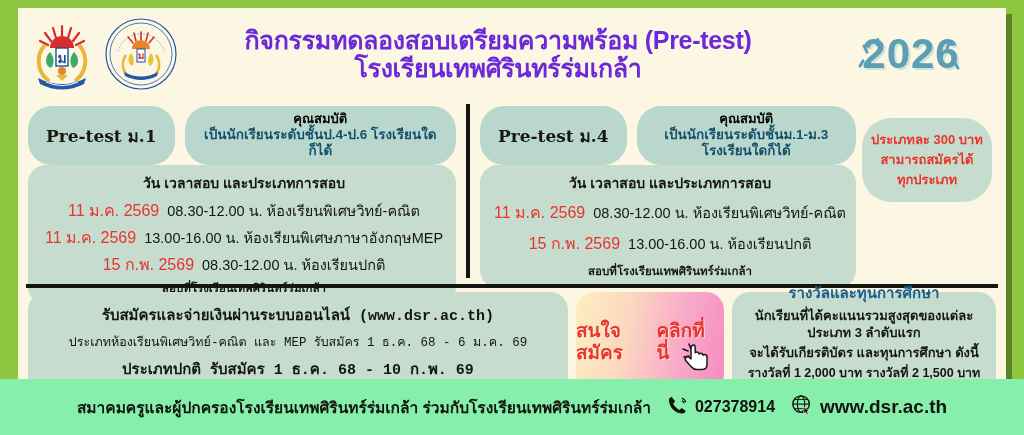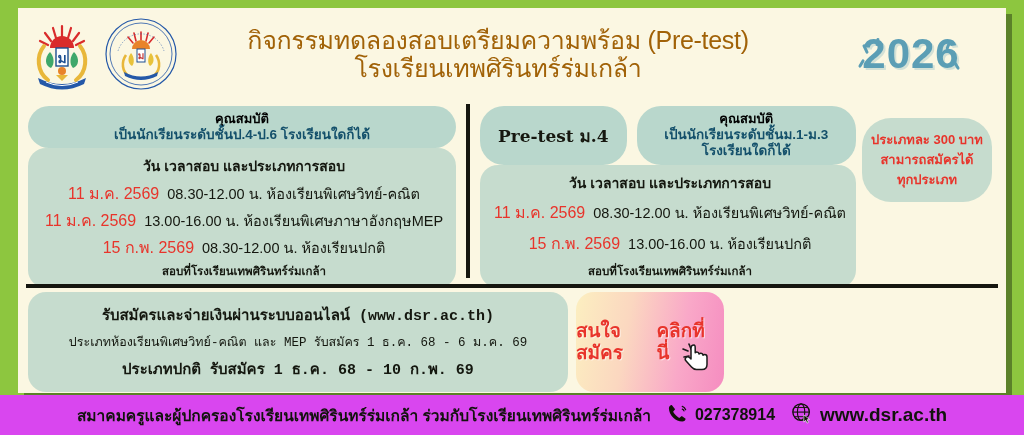--- a/index.html
+++ b/index.html
@@ -35,22 +35,22 @@
     display: flex; align-items: center;
   }
   .logos { display: flex; align-items: center; gap: 6px; padding-left: 8px; }
   .crest { width: 72px; height: 72px; position: relative; }
   .seal  { width: 74px; height: 74px; position: relative; }
   .title-wrap {
     flex: 1; text-align: center; padding-left: 2px;
     display: flex; flex-direction: column; justify-content: center;
   }
   .title-line1, .title-line2 {
-    color: #a16207;
-    font-weight: normal;
+    color: #6d28d9;
+    font-weight: bold;
     letter-spacing: -0.3px;
     line-height: 1.12;
     text-shadow: 0 1px 0 rgba(255,255,255,0.35);
   }
   .title-line1 { font-size: 25px; }
   .title-line2 { font-size: 25px; }
   .year-badge {
     width: 190px; text-align: center;
     position: relative;
   }
@@ -155,22 +155,22 @@
     padding: 6px 10px; text-align: center;
     display: flex; flex-direction: column; justify-content: center; gap: 2px;
   }
   .prize-head { font-size: 15px; font-weight: bold; color: #1B5E8A; }
   .prize-l { font-size: 13px; font-weight: bold; color: #14170F; line-height: 1.35; }
   .prize-amt { font-size: 12.5px; font-weight: bold; color: #14170F; }
 
   
   .footer {
     position: absolute; left: 0; bottom: 0;
-    width: 1024px; height: 40px;
-    background: #d946ef;
+    width: 1024px; height: 56px;
+    background: #86efac;
     display: flex; align-items: center; justify-content: center; gap: 16px;
   }
   .foot-text { font-size: 15.5px; font-weight: bold; color: #12130D; }
   .foot-item { display: flex; align-items: center; gap: 7px; }
   .foot-val { font-size: 16px; font-weight: bold; color: #12130D; }
   .foot-url { font-size: 19px; font-weight: bold; color: #12130D; }
 </style>
 </head>
 <body>
 
@@ -252,20 +252,21 @@
         <span class="spark" style="left:44px;bottom:10px;width:3px;height:9px;transform:rotate(30deg);"></span>
         <span class="spark" style="right:48px;bottom:8px;width:3px;height:9px;transform:rotate(-30deg);"></span>
         <div class="year-text">2026</div>
       </div>
     </div>
 
     <div class="mid">
 
       <div class="col col-left">
         <div class="pillrow">
+          <div class="pill-title">Pre-test ม.1</div>
           <div class="pill-qual">
             <div class="qual-head">คุณสมบัติ</div>
             <div class="qual-sub">เป็นนักเรียนระดับชั้นป.4-ป.6 โรงเรียนใดก็ได้</div>
           </div>
         </div>
         <div class="sched">
           <div class="sched-head">วัน เวลาสอบ และประเภทการสอบ</div>
           <div class="sched-row">
             <span class="s-date">11 ม.ค. 2569</span>
             <span class="s-rest">08.30-12.00 น. ห้องเรียนพิเศษวิทย์-คณิต</span>
@@ -335,20 +336,26 @@
             <g stroke="#1B1B1B" stroke-width="1.6" stroke-linecap="round">
               <line x1="7" y1="2" x2="9" y2="7"></line>
               <line x1="1" y1="7" x2="6" y2="9"></line>
               <line x1="2" y1="15" x2="7" y2="14"></line>
             </g>
             <path d="M12 3 C10.3 3 9 4.3 9 6 L9 17 L7.5 15.5 C6.4 14.4 4.8 14.5 3.9 15.5 C3 16.5 3.1 18 4.1 19 L9.5 25 C10.8 26.6 12.4 27.4 14.5 27.4 L20 27.4 C23 27.4 25 25.4 25 22.4 L25 15 C25 13.6 24 12.6 22.7 12.6 C22 12.6 21.4 12.9 21 13.3 C20.9 12.1 19.9 11.2 18.7 11.2 C18 11.2 17.4 11.5 17 11.9 C16.8 10.8 15.9 10 14.8 10 C14.2 10 13.6 10.2 13.2 10.6 L13.2 6 C13.2 4.5 12.9 3 12 3 Z" fill="#FFFFFF" stroke="#1B1B1B" stroke-width="1.5" stroke-linejoin="round"></path>
           </svg>
         </div>
       </div>
 
+      <div class="prize-box">
+        <div class="prize-head">รางวัลและทุนการศึกษา</div>
+        <div class="prize-l">นักเรียนที่ได้คะแนนรวมสูงสุดของแต่ละประเภท 3 ลำดับแรก</div>
+        <div class="prize-l">จะได้รับเกียรติบัตร และทุนการศึกษา ดังนี้</div>
+        <div class="prize-amt">รางวัลที่ 1  2,000 บาท รางวัลที่ 2  1,500 บาท รางวัลที่ 3  1,000 บาท</div>
+      </div>
     </div>
   </div>
 
   <div class="footer">
     <div class="foot-text">สมาคมครูและผู้ปกครองโรงเรียนเทพศิรินทร์ร่มเกล้า ร่วมกับโรงเรียนเทพศิรินทร์ร่มเกล้า</div>
 
     <div class="foot-item">
       <span>
         <svg viewBox="0 0 22 22" width="21" height="21">
           <path d="M5 2 C3.5 2 2 3.5 2 5.5 C2 12.5 9 19.5 16 19.5 C18 19.5 19.5 18 19.5 16.5 L15.5 13.5 L12.8 15.6 C10.6 14.4 7.6 11.4 6.4 9.2 L8.5 6.5 Z" fill="#111208"></path>

